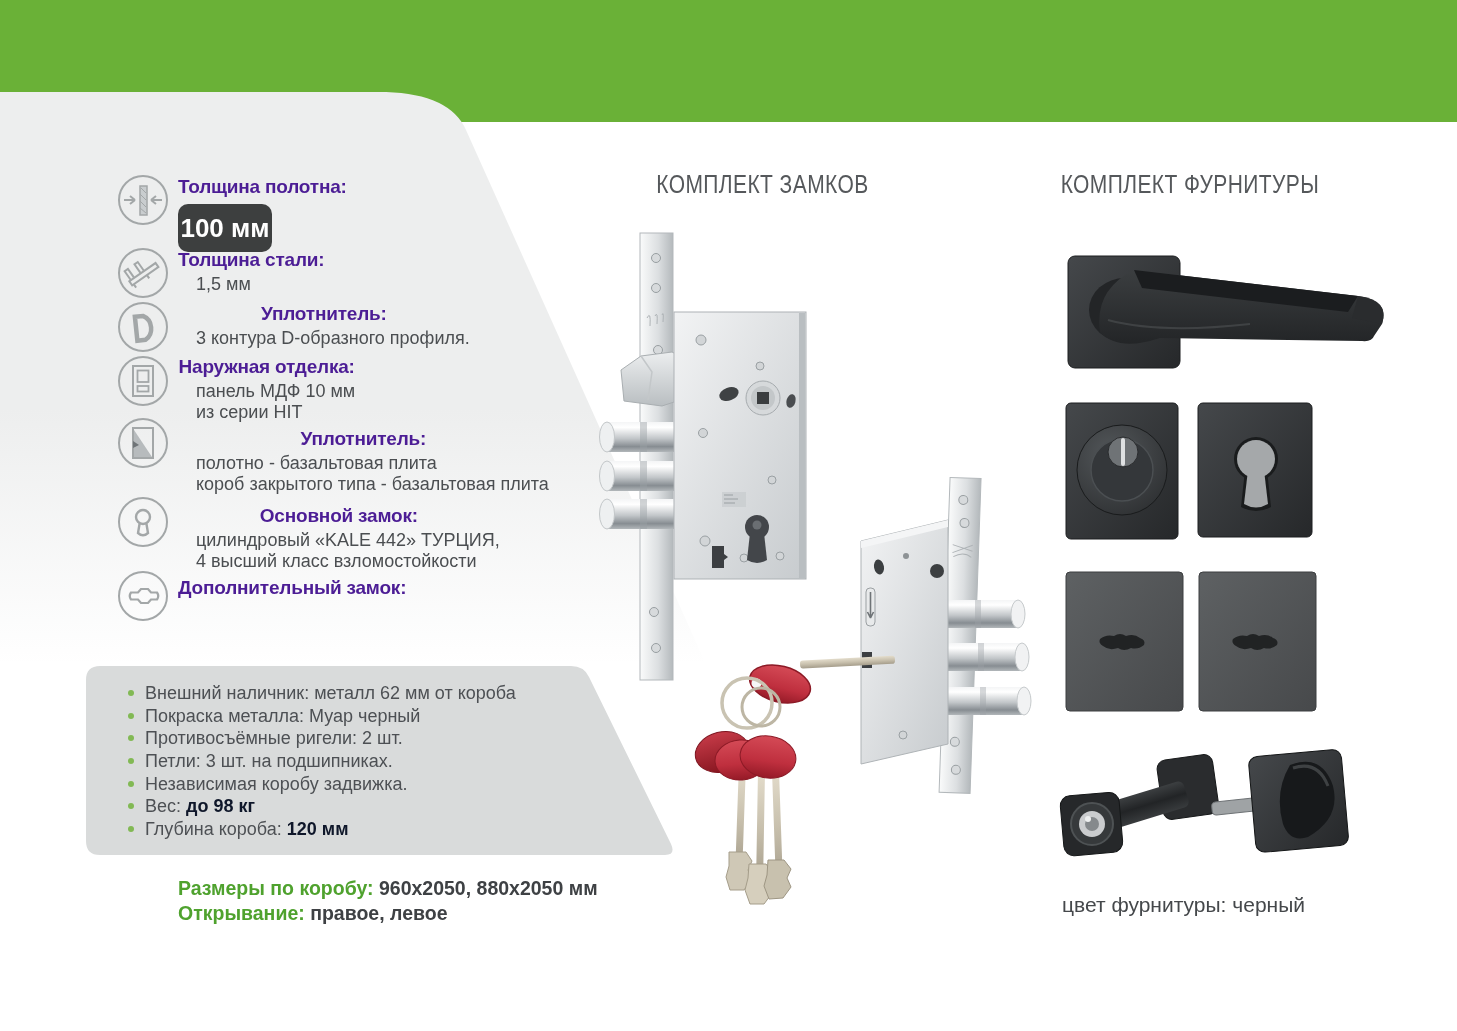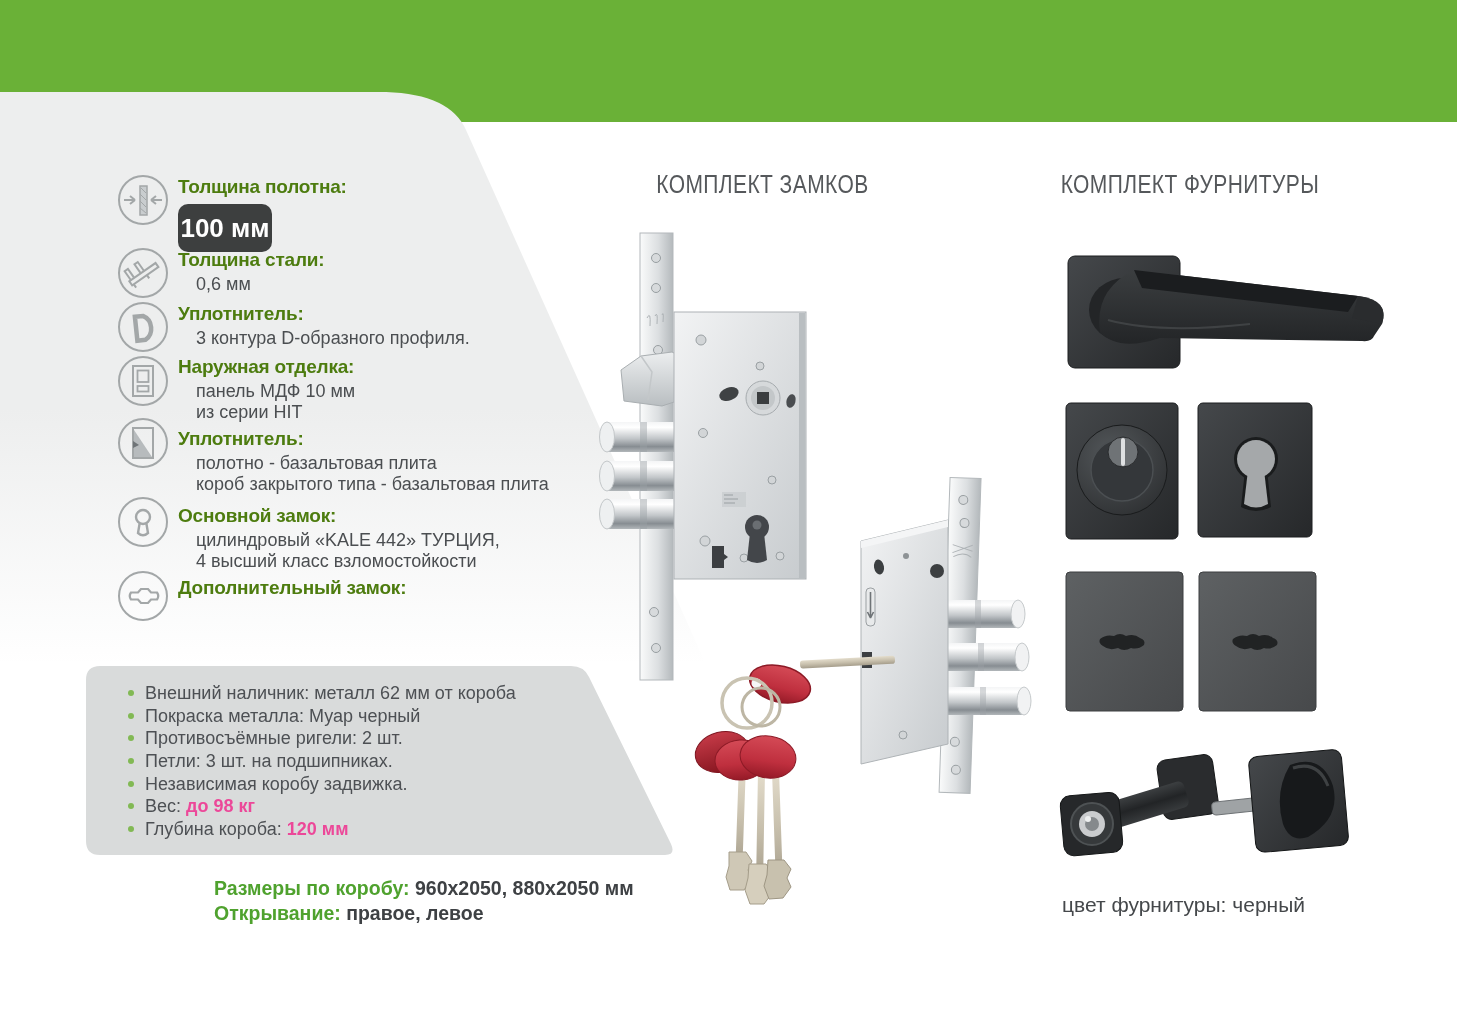--- a/index.html
+++ b/index.html
@@ -5,33 +5,33 @@
   html,body{margin:0;padding:0;background:#ffffff;}
   #page{position:relative;width:1457px;height:1031px;background:#ffffff;overflow:hidden;
         font-family:"Liberation Sans",sans-serif;}
   .greenbar{position:absolute;left:0;top:0;width:1457px;height:122px;background:#6ab137;}
   #bgshapes{position:absolute;left:0;top:0;pointer-events:none;}
   #artwork{position:absolute;left:0;top:0;pointer-events:none;}
 
   
   .icn{position:absolute;left:117px;width:52px;height:52px;}
   .spec-block{position:absolute;left:178px;}
-  .spec-label{font-size:19px;font-weight:bold;color:#4d7c0f;letter-spacing:-0.2px;white-space:nowrap;}
+  .spec-label{font-size:19px;font-weight:bold;color:#4c1d95;letter-spacing:-0.2px;white-space:nowrap;text-align:center;}
   .spec-lines{margin-top:3px;padding-left:18px;font-size:18px;color:#4b4e51;line-height:20.5px;white-space:nowrap;}
   .badge{position:absolute;left:178px;top:204px;width:94px;height:48px;background:#3d3f3f;border-radius:10px;
          color:#ffffff;font-weight:bold;font-size:26px;display:flex;align-items:center;justify-content:center;}
 
   
   .bullets{position:absolute;left:128px;top:683px;margin:0;padding:0;list-style:none;}
   .bullets li{position:relative;padding-left:17px;font-size:18px;color:#4d5054;height:22.7px;white-space:nowrap;}
   .bullets li::before{content:"";position:absolute;left:0;top:7px;width:6px;height:6px;border-radius:50%;background:#82b954;}
-  .b{font-weight:bold;color:#ec4899;}
+  .b{font-weight:bold;color:#0f172a;}
 
   
-  .dims{position:absolute;left:178px;top:876px;font-size:19.5px;font-weight:bold;line-height:24.5px;white-space:nowrap;margin-left:36px;}
+  .dims{position:absolute;left:178px;top:876px;font-size:19.5px;font-weight:bold;line-height:24.5px;white-space:nowrap;}
   .dims .lbl{color:#4fa22e;}
   .dims .val{color:#3e4144;}
 
   
   .sec-title{position:absolute;top:170px;width:340px;font-size:25px;color:#55585b;text-align:center;white-space:nowrap;}
   .cond{display:inline-block;transform:scaleX(.84);transform-origin:50% 50%;letter-spacing:.5px;}
   .caption{position:absolute;left:1062px;top:893px;font-size:21px;color:#45484b;white-space:nowrap;}
 </style>
 </head>
 <body>
@@ -109,21 +109,21 @@
   </svg>
 
   <div class="spec-block" style="top:176px">
     <div class="spec-label">Толщина полотна:</div>
   </div>
   <div class="badge">100 мм</div>
 
   <div class="spec-block" style="top:249px">
     <div class="spec-label">Толщина стали:</div>
     <div class="spec-lines">
-      <div>0,6 мм</div>
+      <div>1,5 мм</div>
     </div>
   </div>
 
   <div class="spec-block" style="top:303px">
     <div class="spec-label">Уплотнитель:</div>
     <div class="spec-lines">
       <div>3 контура D-образного профиля.</div>
     </div>
   </div>
 

